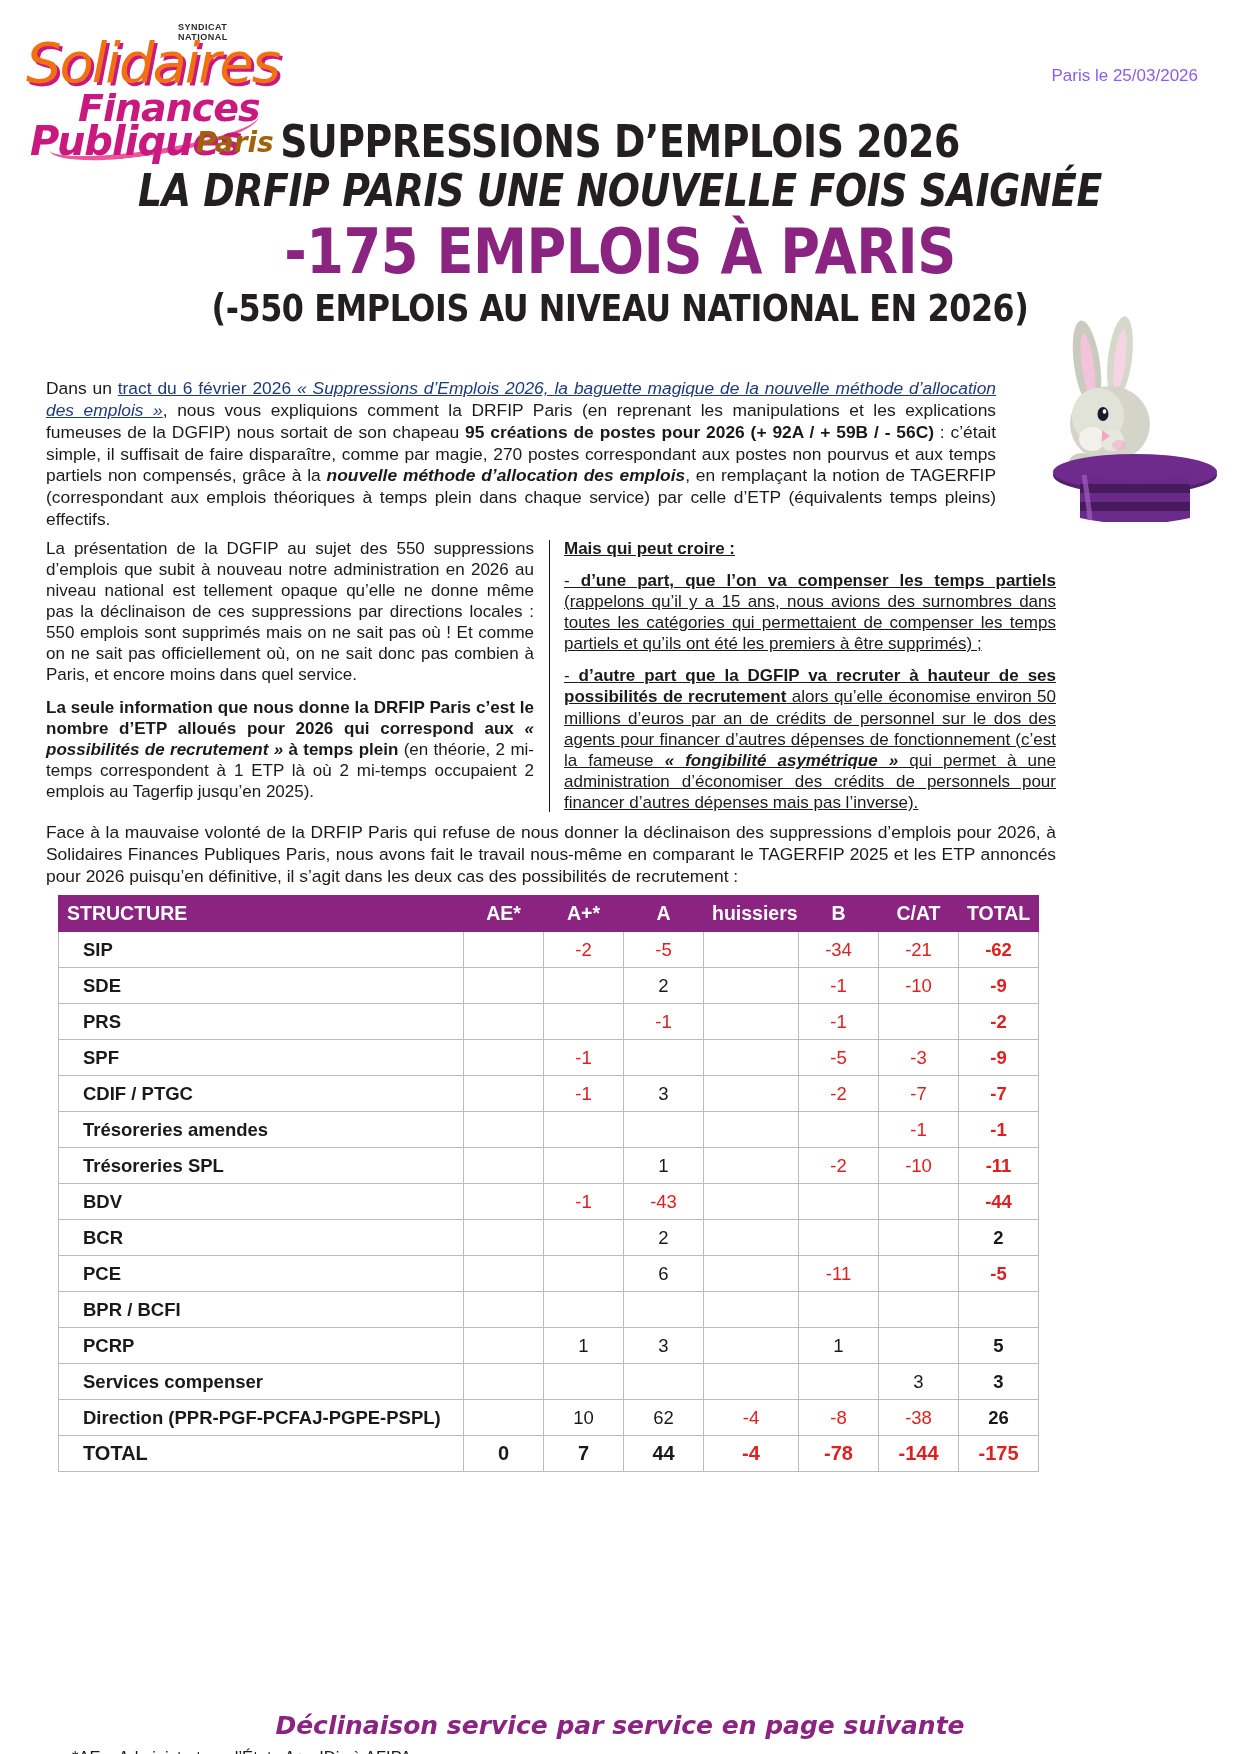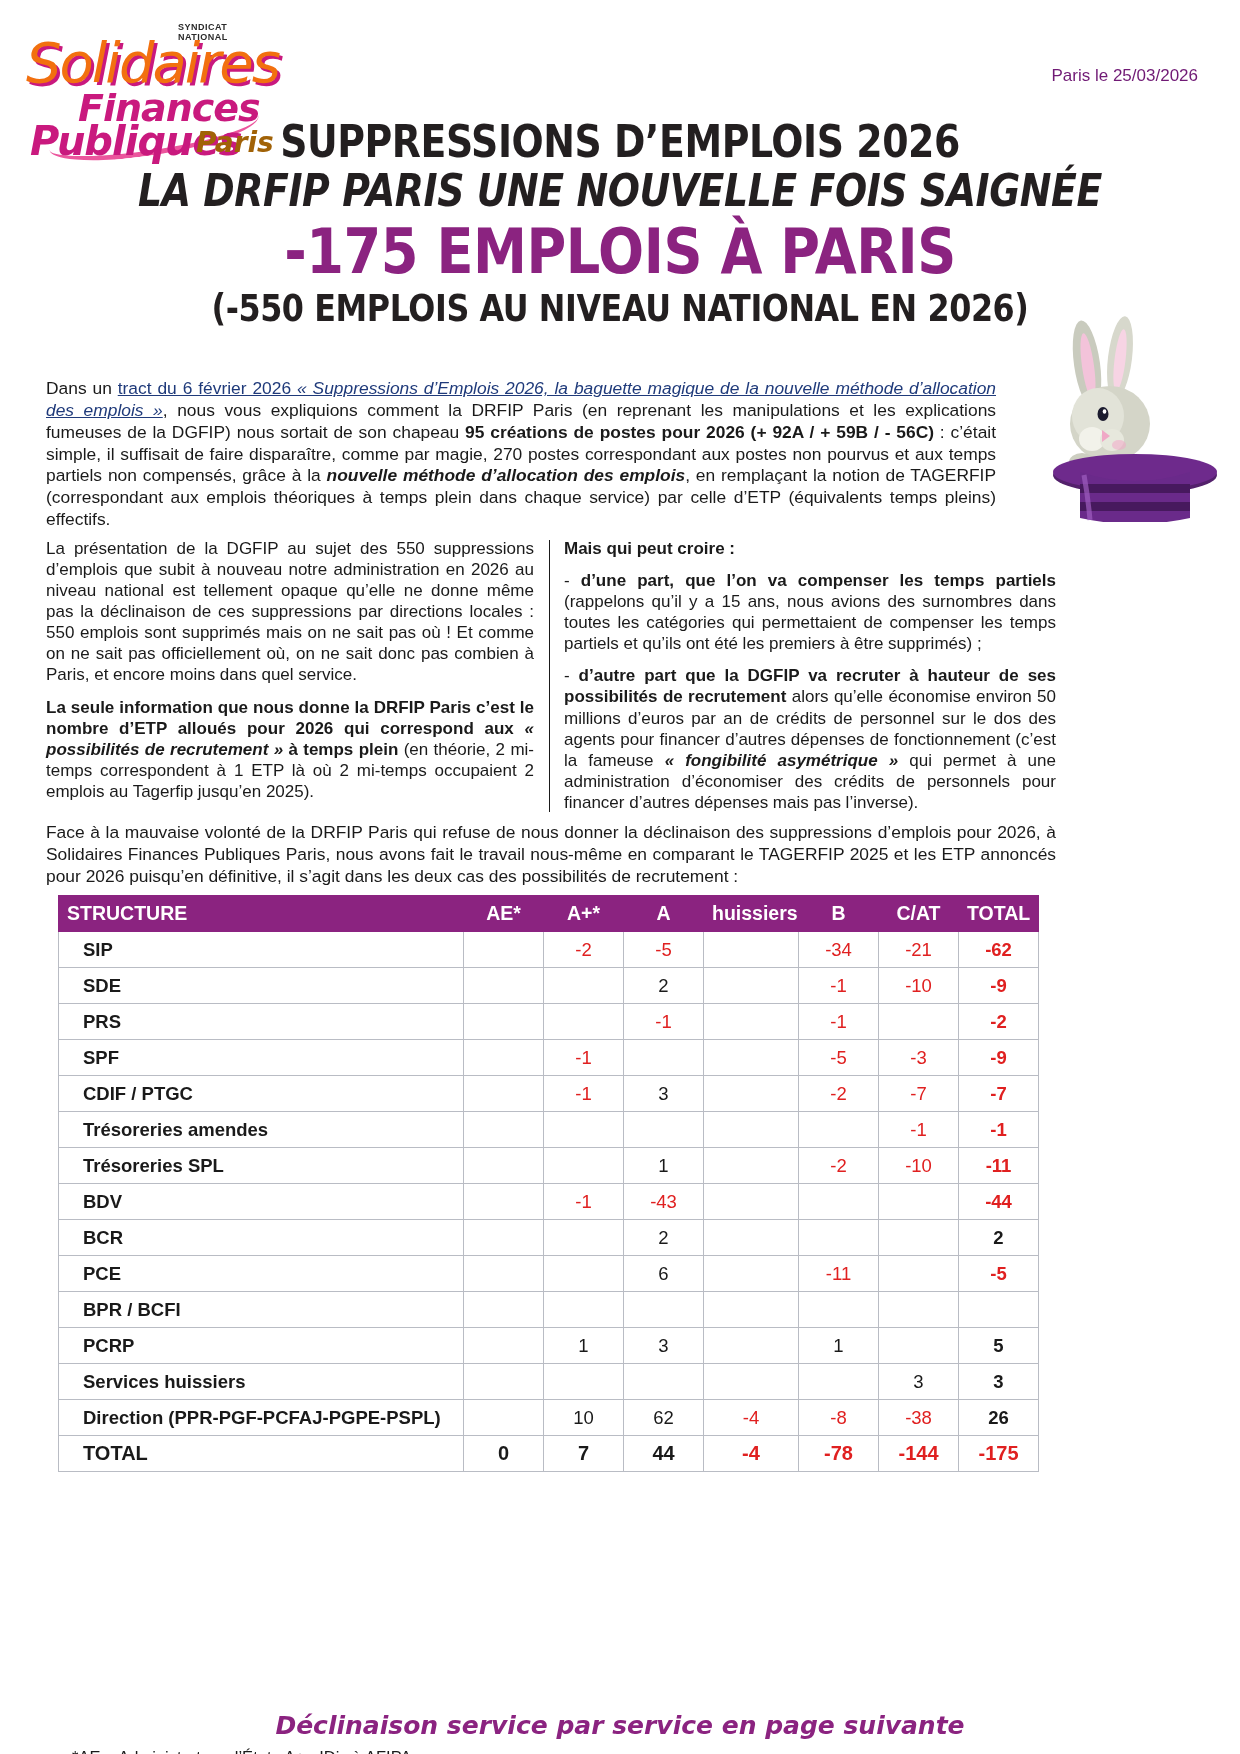--- a/index.html
+++ b/index.html
@@ -46,21 +46,21 @@
     font-family:"DejaVu Sans", sans-serif;
   }
   .logo .swoosh{
     position:absolute;left:30px;top:96px;width:212px;height:40px;
     border-bottom:5px solid #E8398C;border-radius:0 0 60% 40%;
     transform:rotate(-7deg);opacity:.85;
   }
 
   .date{
     position:absolute;right:42px;top:66px;
-    font-size:17px;color:#701a75;
+    font-size:17px;color:#8b5cf6;
     font-family:"Liberation Sans", sans-serif;
   }
 
   .titles{position:absolute;left:0;right:0;top:120px;text-align:center;}
   .t1,.t2,.t3,.t4{
     font-family:"DejaVu Sans", sans-serif;
     font-weight:bold;
     line-height:1.02;
     margin:0;
     transform:scaleX(.86);
@@ -88,21 +88,21 @@
 
   
   .cols{
     position:absolute;left:46px;top:538px;width:1010px;height:280px;
   }
   .col{
     position:absolute;top:0;font-size:17px;line-height:1.24;text-align:justify;
     font-family:"Liberation Sans", sans-serif;
   }
   .colL{left:0;width:488px;}
-  .colR{left:518px;width:492px;}
+  .colR{left:518px;width:492px;text-decoration:underline;}
   .divider{
     position:absolute;left:503px;top:2px;width:0;height:272px;
     border-left:1px solid #1a1a1a;
   }
   .col p{margin:0 0 11px 0;}
 
   
   .face{
     position:absolute;left:46px;top:822px;width:1010px;
     font-size:17.4px;line-height:1.26;text-align:justify;
@@ -369,21 +369,21 @@
             <td class="name">PCRP</td>
             <td class="pos"></td>
             <td class="pos">1</td>
             <td class="pos">3</td>
             <td class="pos"></td>
             <td class="pos">1</td>
             <td class="pos"></td>
             <td class="pos tot">5</td>
           </tr>
           <tr>
-            <td class="name">Services huissiers</td>
+            <td class="name">Services compenser</td>
             <td class="pos"></td>
             <td class="pos"></td>
             <td class="pos"></td>
             <td class="pos"></td>
             <td class="pos"></td>
             <td class="pos">3</td>
             <td class="pos tot">3</td>
           </tr>
           <tr>
             <td class="name">Direction (PPR-PGF-PCFAJ-PGPE-PSPL)</td>

